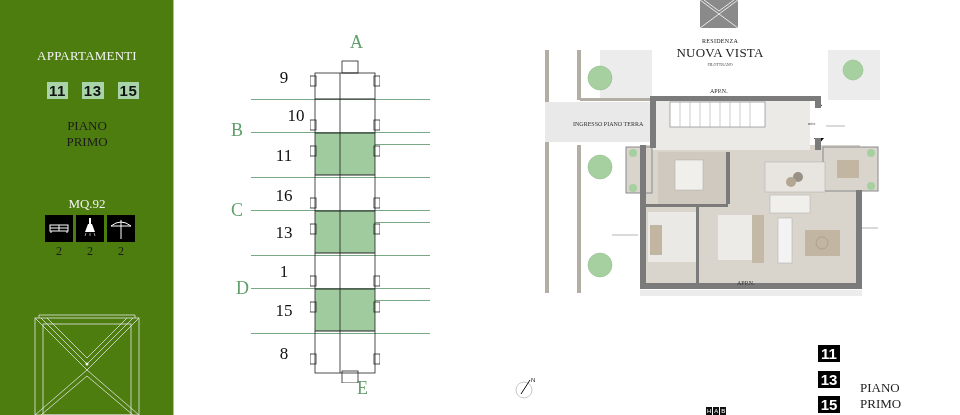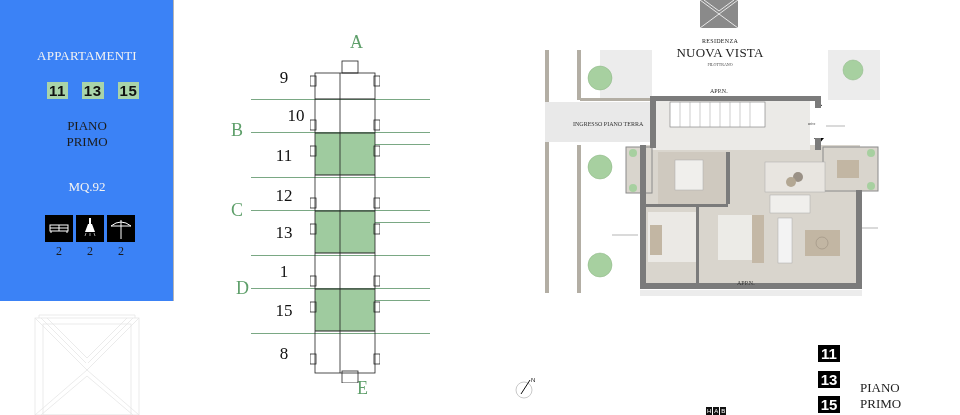--- a/index.html
+++ b/index.html
@@ -1,25 +1,25 @@
 <!DOCTYPE html>
 <html><head>
 <meta charset="utf-8">
 <style>
   * { box-sizing: border-box; margin: 0; padding: 0; }
   html, body { width: 960px; height: 415px; overflow: hidden; background: #ffffff; }
   body { position: relative; font-family: "Liberation Serif", serif; }
 
   
-  .sidebar { position: absolute; left: 0; top: 0; width: 174px; height: 301px; background: #3b82f6; border-right: 1px solid #b5b5b5; }
+  .sidebar { position: absolute; left: 0; top: 0; width: 174px; height: 415px; background: #4d7c0f; border-right: 1px solid #b5b5b5; }
   .sb-title { position: absolute; left: 0; width: 174px; top: 48px; text-align: center; color: #f2f2f2; font-size: 13px; letter-spacing: 0.2px; }
   .sb-units { position: absolute; left: 47px; top: 82px; display: flex; gap: 14px; }
   .sb-unit { background: #a9d4a9; color: #111; font-family: "Liberation Sans", sans-serif; font-weight: bold; font-size: 15px; line-height: 17px; padding: 0 2px; letter-spacing: 0.5px; }
   .sb-floor { position: absolute; left: 0; width: 174px; top: 118px; text-align: center; color: #1c1c1c; font-size: 13px; line-height: 16px; }
-  .sb-area { position: absolute; left: 0; width: 174px; top: 179px; text-align: center; color: #f2f2f2; font-size: 13px; }
+  .sb-area { position: absolute; left: 0; width: 174px; top: 196px; text-align: center; color: #f2f2f2; font-size: 13px; }
   .sb-feat { position: absolute; top: 215px; width: 28px; height: 27px; background: #000; }
   .sb-feat svg { width: 28px; height: 27px; display: block; }
   .sb-count { position: absolute; top: 244px; width: 28px; text-align: center; color: #1c1c1c; font-size: 12px; }
   .sb-logo { position: absolute; left: 31px; top: 308px; width: 112px; height: 107px; }
 
   
   .section { position: absolute; left: 220px; top: 30px; width: 220px; height: 385px; }
   .sec-letter { position: absolute; color: #5e9f6a; font-size: 18px; }
   .sec-num { position: absolute; color: #111; font-size: 17px; width: 40px; text-align: center; }
   .sec-line { position: absolute; height: 1px; background: #7aa884; }
@@ -169,21 +169,21 @@
         <line x1="5" y1="153" x2="65" y2="153"></line>
       <line x1="5" y1="195" x2="65" y2="195"></line>
         <line x1="5" y1="231" x2="65" y2="231"></line>
       <line x1="5" y1="273" x2="65" y2="273"></line>
     </g>
   </svg>
 
   <div class="sec-num" style="left:44px;top:38px">9</div>
   <div class="sec-num" style="left:56px;top:76px">10</div>
   <div class="sec-num" style="left:44px;top:116px">11</div>
-  <div class="sec-num" style="left:44px;top:156px">12</div>
+  <div class="sec-num" style="left:44px;top:156px">16</div>
   <div class="sec-num" style="left:44px;top:193px">13</div>
   <div class="sec-num" style="left:44px;top:232px">1</div>
   <div class="sec-num" style="left:44px;top:271px">15</div>
   <div class="sec-num" style="left:44px;top:314px">8</div>
 </div>
 
 <svg class="brand-logo" viewBox="0 0 42 28">
   <rect x="2" y="0" width="38" height="28" fill="#8a8a8a"></rect>
   <g stroke="#fff" stroke-width="0.8">
       <line x1="2" y1="0" x2="21" y2="14"></line>

